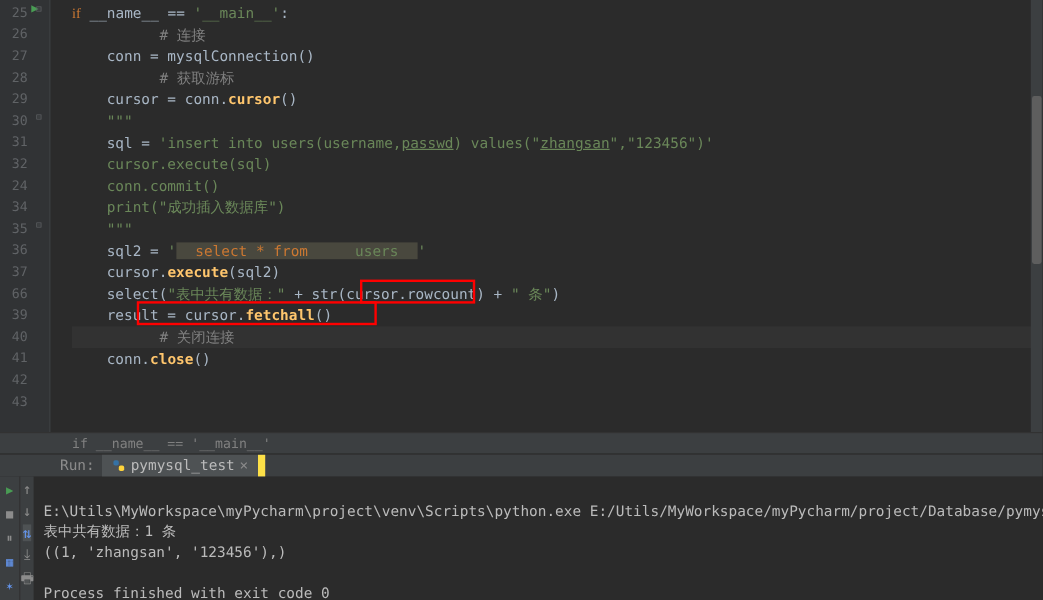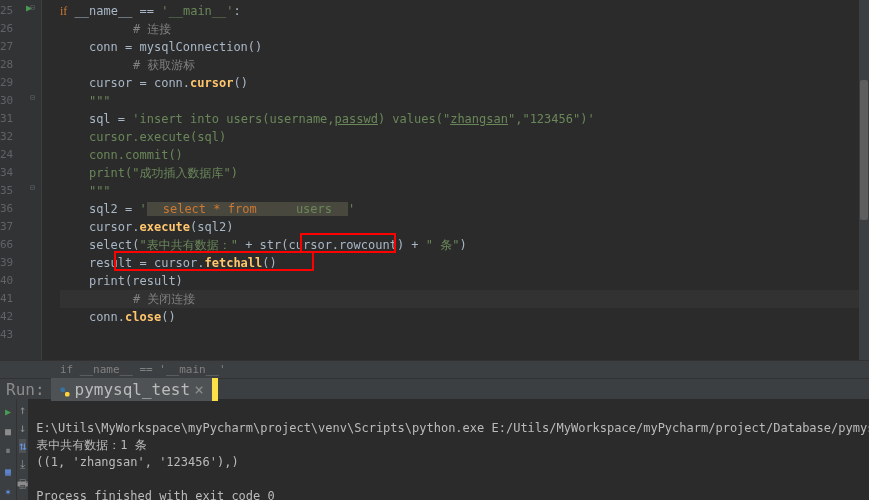--- a/index.html
+++ b/index.html
@@ -22,21 +22,21 @@
     overflow: hidden;
   }
   .gutter {
     width: 42px;
     background: #313335;
     border-right: 1px solid #3c3f41;
     position: relative;
   }
   .line-numbers {
     color: #606366;
-    text-align: left;
+    text-align: center;
     padding-right: 8px;
     line-height: 18px;
     font-size: 11px;
     padding-top: 2px;
   }
   .gutter-icon {
     position: absolute;
     left: 26px;
     top: 2px;
     color: #499c54;
@@ -92,22 +92,23 @@
     background: #2b2b2b;
     display: flex;
     flex-direction: column;
     border-top: 1px solid #323232;
   }
   .run-header {
     height: 20px;
     background: #3c3f41;
     display: flex;
     align-items: center;
-    font-size: 16px;
+    font-size: 12px;
     color: #bbbbbb;
+    padding-left: 44px;
   }
   .run-label {
     padding: 0 6px;
     color: #8c8c8c;
   }
   .run-tab {
     background: #4e5254;
     padding: 2px 8px;
     border-right: 6px solid #fde047;
     display: flex;
@@ -213,21 +214,20 @@
     <div class="code-line">    <span class="str">"""</span></div>
     <div class="code-line">    <span>sql = </span><span class="str">'insert into users(username,</span><span class="str ul">passwd</span><span class="str">) values("</span><span class="str ul">zhangsan</span><span class="str">","123456")'</span></div>
     <div class="code-line">    <span class="str">cursor.execute(sql)</span></div>
     <div class="code-line">    <span class="str">conn.commit()</span></div>
     <div class="code-line">    <span class="str">print("成功插入数据库")</span></div>
     <div class="code-line">    <span class="str">"""</span></div>
     <div class="code-line">    <span>sql2 = </span><span class="str">'</span><span class="hl-gray">select * from </span><span class="hl-gray" style="color:#6a8759">users</span><span class="str">'</span></div>
     <div class="code-line">    <span>cursor.</span><span class="fn">execute</span><span>(sql2)</span></div>
     <div class="code-line">    <span>select(</span><span class="str">"表中共有数据："</span><span> + str(</span><span>cursor.rowcount</span><span>) + </span><span class="str">" 条"</span><span>)</span></div>
     <div class="code-line">    <span>result = cursor.</span><span class="fn">fetchall</span><span>()</span></div>
-    <div class="code-line">    <span>print(result)</span></div>
     <div class="code-line selected-line">    <span class="com"># 关闭连接</span></div>
     <div class="code-line">    <span>conn.</span><span class="fn">close</span><span>()</span></div>
     <div class="code-line"></div>
 
     <div class="highlight-box-1" style="left:258px; top:233px; width:96px; height:20px;"></div>
     <div class="highlight-box-2" style="left:72px; top:251px; width:200px; height:20px;"></div>
   </div>
 
   <div class="scrollbar-track">
     <div class="scrollbar-thumb" style="top:80px;height:140px"></div>

